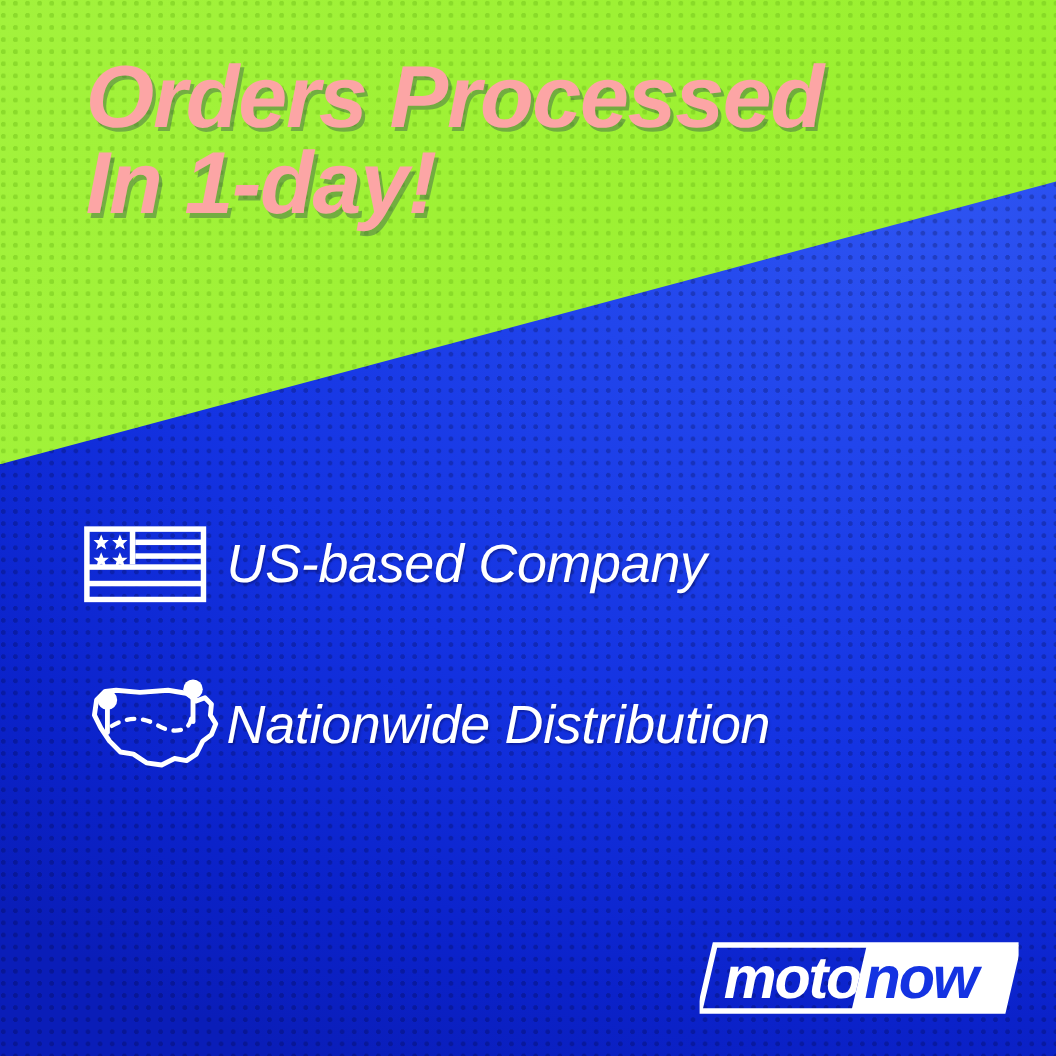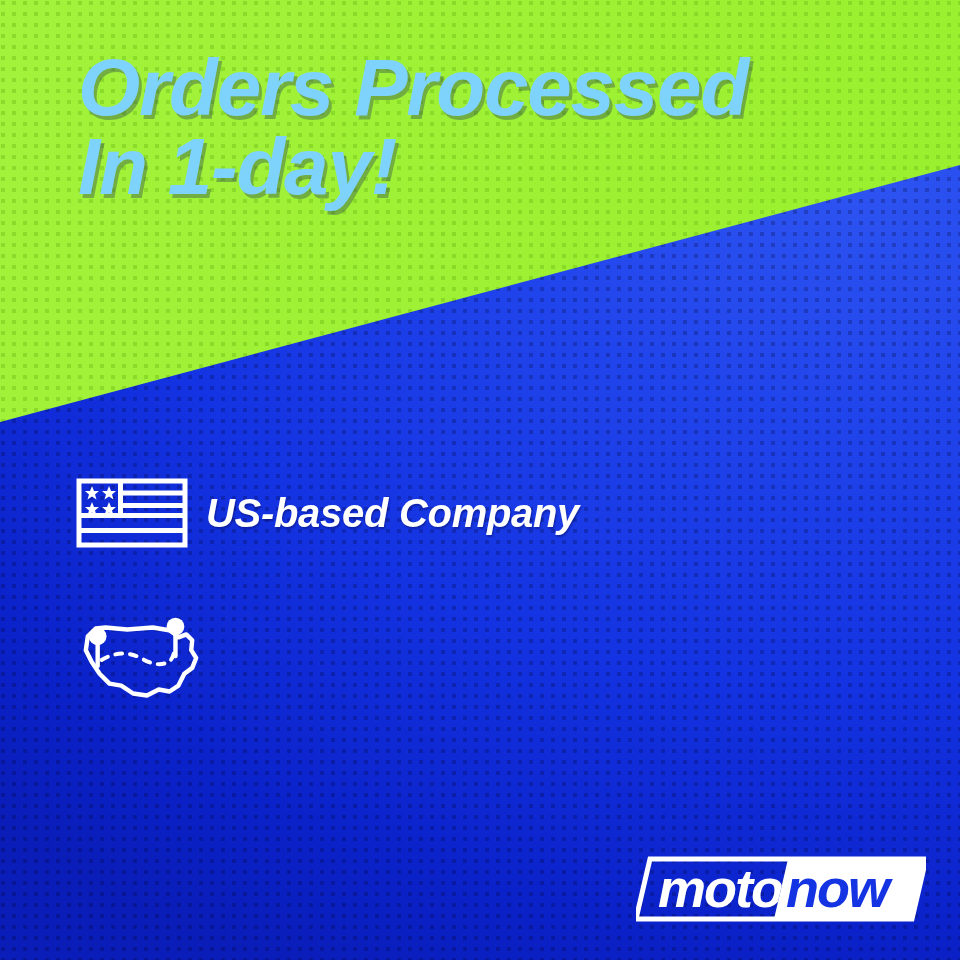--- a/index.html
+++ b/index.html
@@ -47,21 +47,21 @@
     background-size: 11px 11px;
     clip-path: polygon(0 0, 960px 0, 960px 165px, 0 422px);
   }
 
   
   .headline {
     position: absolute;
     left: 78px;
     top: 48px;
     width: 860px;
-    color: #7dd3fc;
+    color: #fca5a5;
     font-size: 80px;
     font-weight: 700;
     font-style: italic;
     line-height: 0.99;
     letter-spacing: -1.2px;
     text-shadow: 3px 4px 0 rgba(10,16,90,0.30);
     white-space: pre-line;
   }
 
   
@@ -78,22 +78,22 @@
   }
   .feature-icon {
     width: 130px;
     flex: 0 0 130px;
     display: flex;
     align-items: center;
     justify-content: flex-start;
   }
   .feature-label {
     color: #ffffff;
-    font-size: 40px;
-    font-weight: 700;
+    font-size: 49px;
+    font-weight: 400;
     font-style: italic;
     letter-spacing: -0.3px;
     white-space: nowrap;
     text-shadow: 1px 2px 2px rgba(0,0,60,0.35);
     text-align: right;
   }
 
   
   .logo {
     position: absolute;
@@ -150,20 +150,21 @@
 
           <path d="M26 46 Q46 34 66 44 Q82 54 94 48 Q100 44 100 32" fill="none" stroke="#fff" stroke-width="4" stroke-linecap="round" stroke-dasharray="7 8"></path>
 
           <line x1="22" y1="25" x2="22" y2="52" stroke="#fff" stroke-width="4.5" stroke-linecap="round"></line>
           <circle cx="22" cy="22" r="9" fill="#fff"></circle>
 
           <line x1="101" y1="14" x2="101" y2="42" stroke="#fff" stroke-width="4.5" stroke-linecap="round"></line>
           <circle cx="101" cy="12" r="9" fill="#fff"></circle>
         </svg>
       </div>
+      <div class="feature-label">Nationwide Distribution</div>
     </div>
 
   </div>
 
   <div class="logo">
     <svg width="290" height="72" viewBox="0 0 290 72">
       <defs>
         <clipPath id="clipLeft">
           <polygon points="14,6 152,6 138,66 0,66"></polygon>
         </clipPath>

